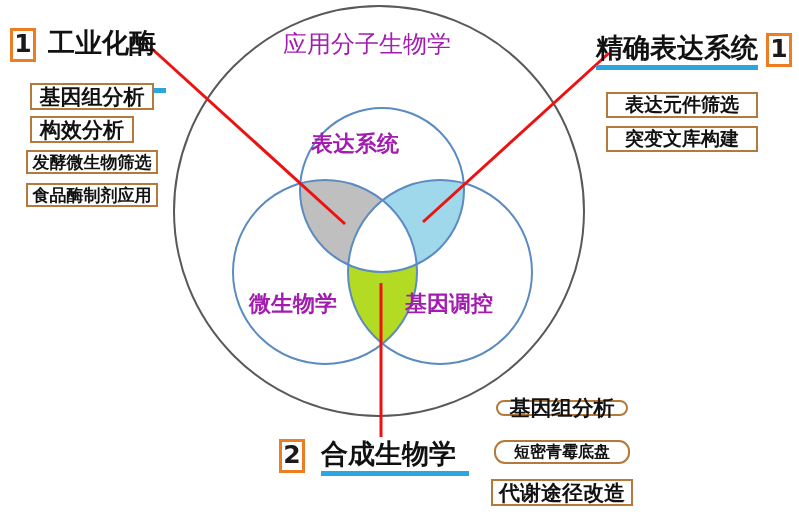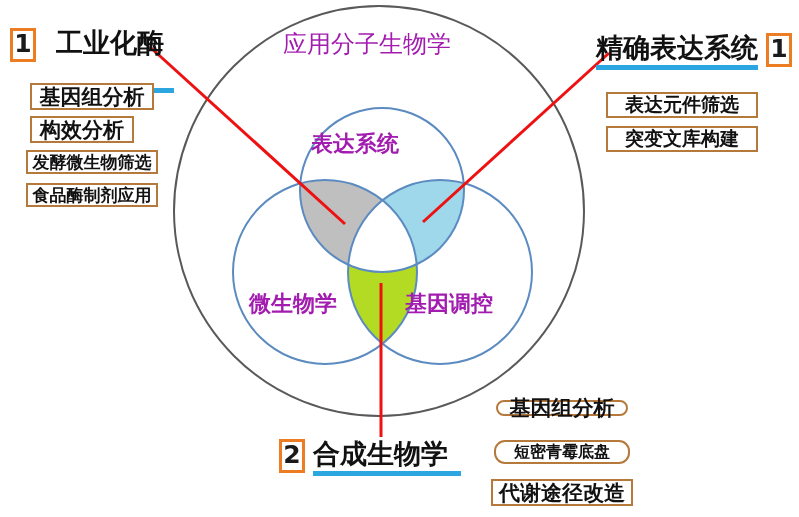--- a/index.html
+++ b/index.html
@@ -143,21 +143,21 @@
     <line x1="381" y1="283" x2="381" y2="437" stroke="#EE1111" stroke-width="3"></line>
   </svg>
 
   <div class="venn-label" style="left:283px; top:28px; font-size:24px;">应用分子生物学</div>
   <div class="venn-label bold" style="left:311px; top:129px; font-size:22px;">表达系统</div>
   <div class="venn-label bold" style="left:405px; top:289px; font-size:22px;">基因调控</div>
   <div class="venn-label bold" style="left:249px; top:289px; font-size:22px;">微生物学</div>
 
   <div class="section-head" style="left:10px; top:28px;">
     <div class="num-badge">1</div>
-    <div class="head-text-wrap" style="margin-left:20px;gap:28px;">
+    <div class="head-text-wrap" style="margin-left:12px;gap:28px;">
       <div class="head-text">工业化酶</div>
       <div class="head-underline" style="width:118px;"></div>
     </div>
   </div>
 
   <div class="tag-box" style="left:30px; top:83px; width:124px; height:27px; font-size:21px;">基因组分析</div>
   <div class="tag-box" style="left:30px; top:116px; width:104px; height:27px; font-size:21px;">构效分析</div>
   <div class="tag-box" style="left:26px; top:150px; width:132px; height:24px; font-size:17px;">发酵微生物筛选</div>
   <div class="tag-box" style="left:26px; top:183px; width:132px; height:24px; font-size:17px;">食品酶制剂应用</div>
 
@@ -167,21 +167,21 @@
       <div class="head-underline" style="width:162px;"></div>
     </div>
     <div class="num-badge" style="margin-left:8px;">1</div>
   </div>
 
   <div class="tag-box" style="left:606px; top:126px; width:152px; height:26px; font-size:19px;">突变文库构建</div>
   <div class="tag-box" style="left:606px; top:92px; width:152px; height:26px; font-size:19px;">表达元件筛选</div>
 
   <div class="section-head" style="left:279px; top:439px;">
     <div class="num-badge">2</div>
-    <div class="head-text-wrap" style="margin-left:8px;">
+    <div class="head-text-wrap" style="margin-left:16px;">
       <div class="head-text">合成生物学</div>
       <div class="head-underline" style="width:148px;"></div>
     </div>
   </div>
 
   <div class="tag-box" style="left:496px; top:400px; width:132px; height:16px; font-size:21px;border-radius:10px;">基因组分析</div>
   <div class="tag-box" style="left:494px; top:440px; width:136px; height:24px; font-size:16px;border-radius:11px;">短密青霉底盘</div>
   <div class="tag-box" style="left:491px; top:479px; width:142px; height:27px; font-size:21px;">代谢途径改造</div>
 
 </div>

